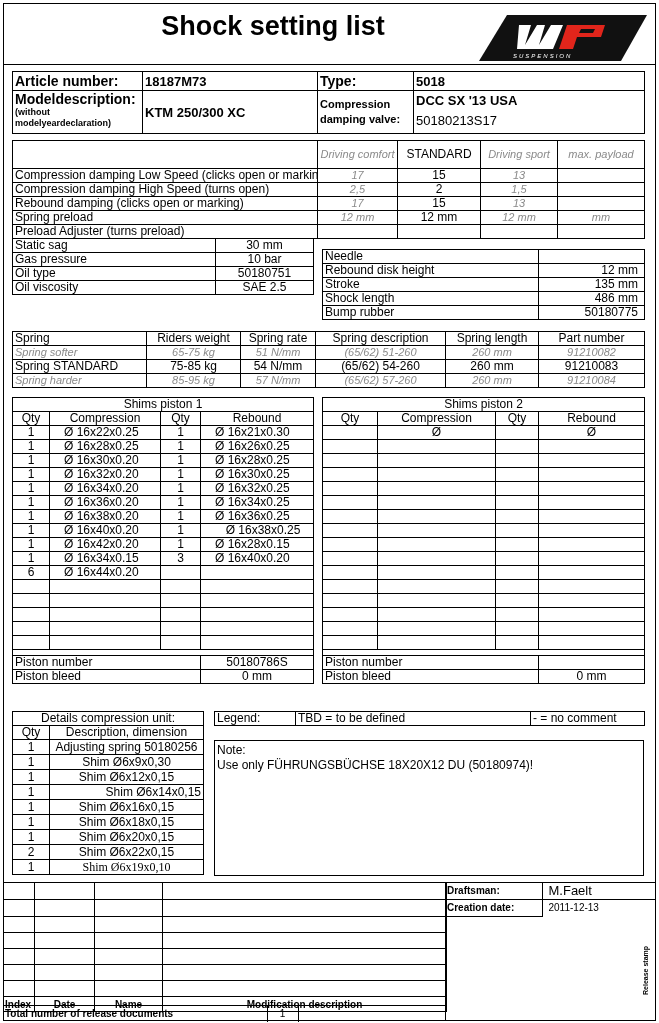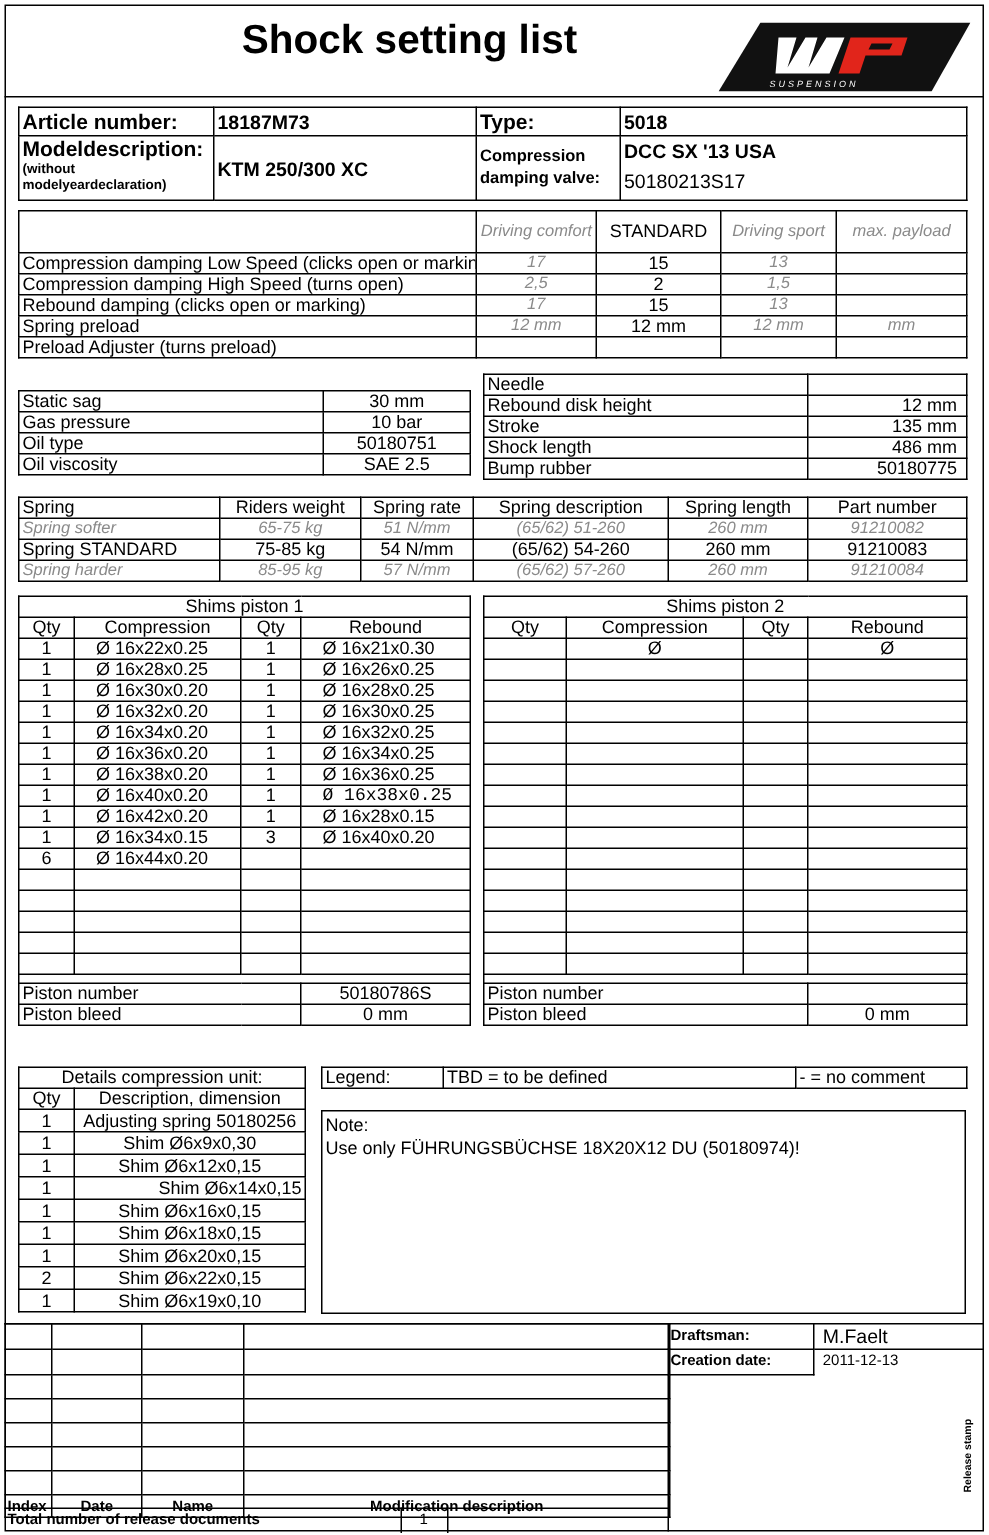--- a/index.html
+++ b/index.html
@@ -112,21 +112,21 @@
   <tr>
     <td>Preload Adjuster (turns preload)</td>
     <td class="c g"></td>
     <td class="c"></td>
     <td class="c g"></td>
     <td class="c g"></td>
   </tr>
 </tbody>
   </table>
 
-<table style="left:12px;top:260px;width:301px;border-radius:10px;">
+<table style="left:12px;top:238px;width:301px;border-radius:10px;">
   <colgroup>
       <col style="width:203px">
       <col style="width:98px">
     </colgroup>
   <tbody>
       <tr>
         <td>Static sag</td>
         <td class="c">30 mm</td>
       </tr>
   <tr>
@@ -276,21 +276,21 @@
       <tr>
         <td class="c">1</td>
         <td class="c" style="text-align: left; padding-left: 14px;">Ø  16x38x0.20</td>
         <td class="c">1</td>
         <td class="c" style="text-align: left; padding-left: 14px;">Ø  16x36x0.25</td>
       </tr>
       <tr>
         <td class="c">1</td>
         <td class="c" style="text-align: left; padding-left: 14px;">Ø  16x40x0.20</td>
         <td class="c">1</td>
-        <td class="c" style="text-align: left; padding-left: 14px; font-family: Liberation Mono, monospace;">Ø  16x38x0.25</td>
+        <td class="c" style="text-align: center; padding-left: 14px;">Ø  16x38x0.25</td>
       </tr>
       <tr>
         <td class="c">1</td>
         <td class="c" style="text-align: left; padding-left: 14px;">Ø  16x42x0.20</td>
         <td class="c">1</td>
         <td class="c" style="text-align: left; padding-left: 14px;">Ø  16x28x0.15</td>
       </tr>
       <tr>
         <td class="c">1</td>
         <td class="c" style="text-align: left; padding-left: 14px;">Ø  16x34x0.15</td>
@@ -522,21 +522,21 @@
       <tr>
         <td class="c" style="height: 15px;">1</td>
         <td class="c" style="height: 15px;">Shim Ø6x20x0,15</td>
       </tr>
       <tr>
         <td class="c" style="height: 15px;">2</td>
         <td class="c" style="height: 15px;">Shim Ø6x22x0,15</td>
       </tr>
       <tr>
         <td class="c" style="height: 15px;">1</td>
-        <td class="c" style="height: 15px;">Shim Ø6x19x0,10</td>
+        <td class="c" style="height: 15px; font-family: Liberation Serif, serif;">Shim Ø6x19x0,10</td>
       </tr>
     </tbody>
 </table>
 
 <table style="left:214px;top:711px;width:430px;">
   <colgroup>
       <col style="width:81px">
       <col style="width:235px">
       <col style="width:114px">
     </colgroup>

